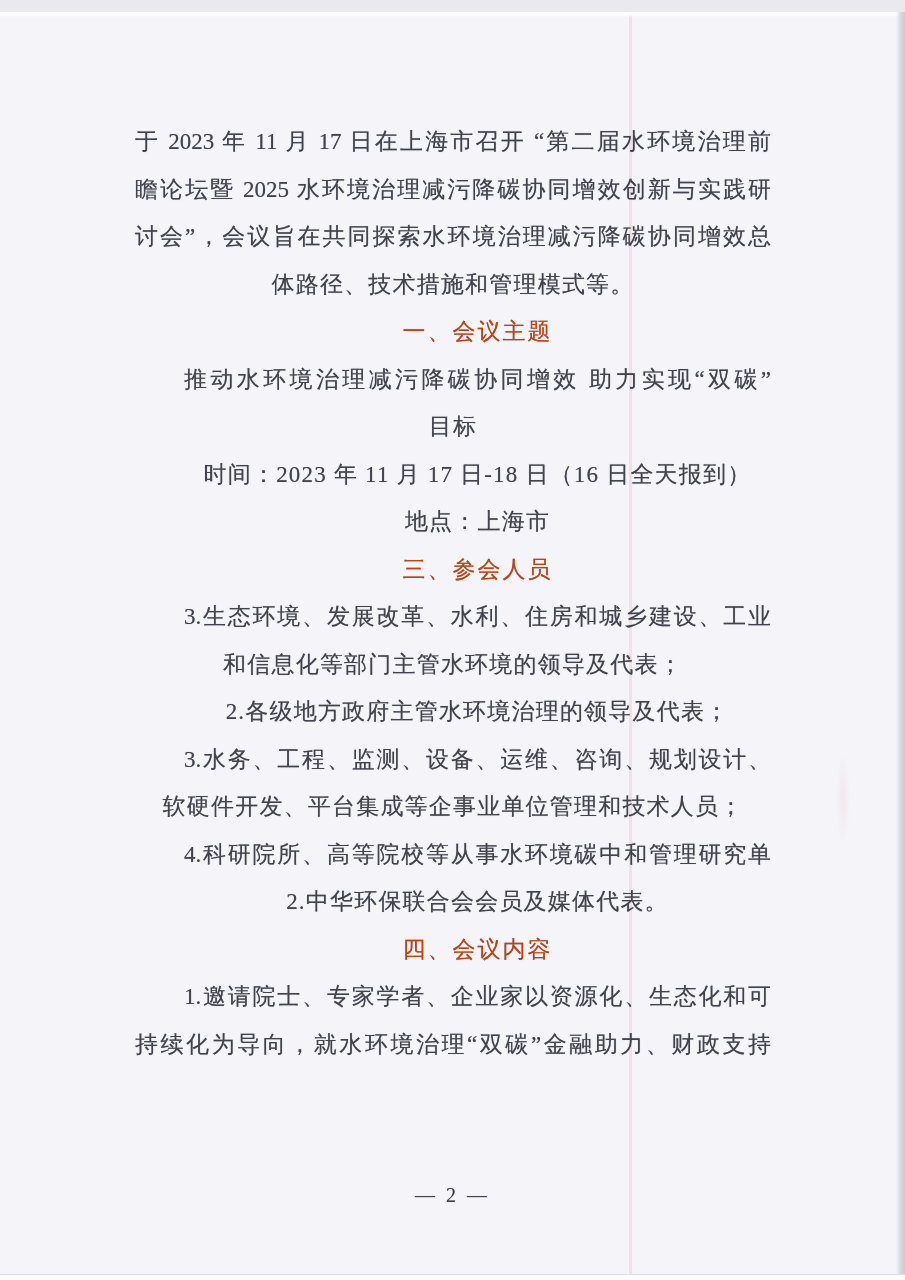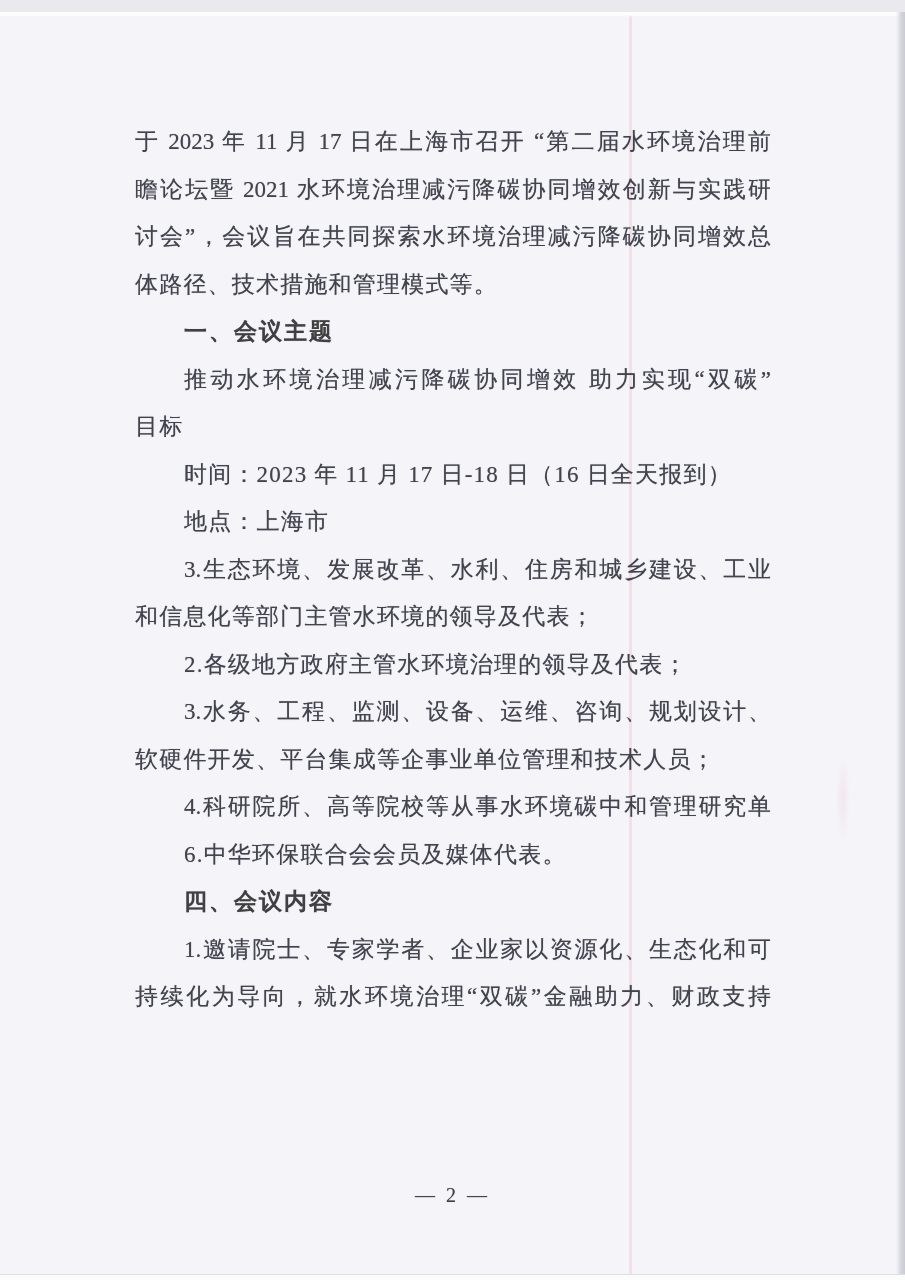--- a/index.html
+++ b/index.html
@@ -56,33 +56,34 @@
     width: 636px;
     color: #42434d;
     font-size: 23px;
     text-shadow: 0 0 0.7px rgba(66,67,77,0.55);
   }
   .line {
     height: 47.5px;
     line-height: 47.5px;
     letter-spacing: 1.2px;
     white-space: nowrap;
+    text-align: center;
   }
   .line.justify {
     white-space: normal;
     letter-spacing: 0;
     text-align: justify;
     text-align-last: justify;
   }
   .line.indent {
     padding-left: 49px;
   }
   .line.heading {
-    font-weight: bold;
-    color: #404040;
+    font-weight: normal;
+    color: #c2410c;
     letter-spacing: 2px;
   }
   .page-number {
     position: absolute;
     left: 0; top: 1172px;
     width: 100%;
     text-align: center;
     font-size: 20px;
     letter-spacing: 3px;
     color: #3e3f47;
@@ -94,34 +95,35 @@
 
 <div class="page">
   <div class="scan-line-pink"></div>
   <div class="scan-smudge"></div>
   <div class="scan-edge-top"></div>
   <div class="scan-edge-right"></div>
   <div class="scan-edge-bottom"></div>
 
   <div class="content">
       <div class="line justify">于 2023 年 11 月 17 日在上海市召开 “第二届水环境治理前</div>
-      <div class="line justify">瞻论坛暨 2021 水环境治理减污降碳协同增效创新与实践研</div>
+      <div class="line justify">瞻论坛暨 2025 水环境治理减污降碳协同增效创新与实践研</div>
       <div class="line justify">讨会”，会议旨在共同探索水环境治理减污降碳协同增效总</div>
       <div class="line">体路径、技术措施和管理模式等。</div>
       <div class="line heading indent">一、会议主题</div>
       <div class="line indent justify">推动水环境治理减污降碳协同增效 助力实现“双碳”</div>
       <div class="line">目标</div>
       <div class="line indent">时间：2023 年 11 月 17 日-18 日（16 日全天报到）</div>
       <div class="line indent">地点：上海市</div>
+      <div class="line heading indent">三、参会人员</div>
       <div class="line indent justify">3.生态环境、发展改革、水利、住房和城乡建设、工业</div>
       <div class="line">和信息化等部门主管水环境的领导及代表；</div>
       <div class="line indent">2.各级地方政府主管水环境治理的领导及代表；</div>
       <div class="line indent justify">3.水务、工程、监测、设备、运维、咨询、规划设计、</div>
       <div class="line">软硬件开发、平台集成等企事业单位管理和技术人员；</div>
       <div class="line indent justify">4.科研院所、高等院校等从事水环境碳中和管理研究单</div>
-      <div class="line indent">6.中华环保联合会会员及媒体代表。</div>
+      <div class="line indent">2.中华环保联合会会员及媒体代表。</div>
       <div class="line heading indent">四、会议内容</div>
       <div class="line indent justify">1.邀请院士、专家学者、企业家以资源化、生态化和可</div>
       <div class="line justify">持续化为导向，就水环境治理“双碳”金融助力、财政支持</div>
     </div>
 
   <div class="page-number">— 2 —</div>
 </div>
 
 </body></html>

